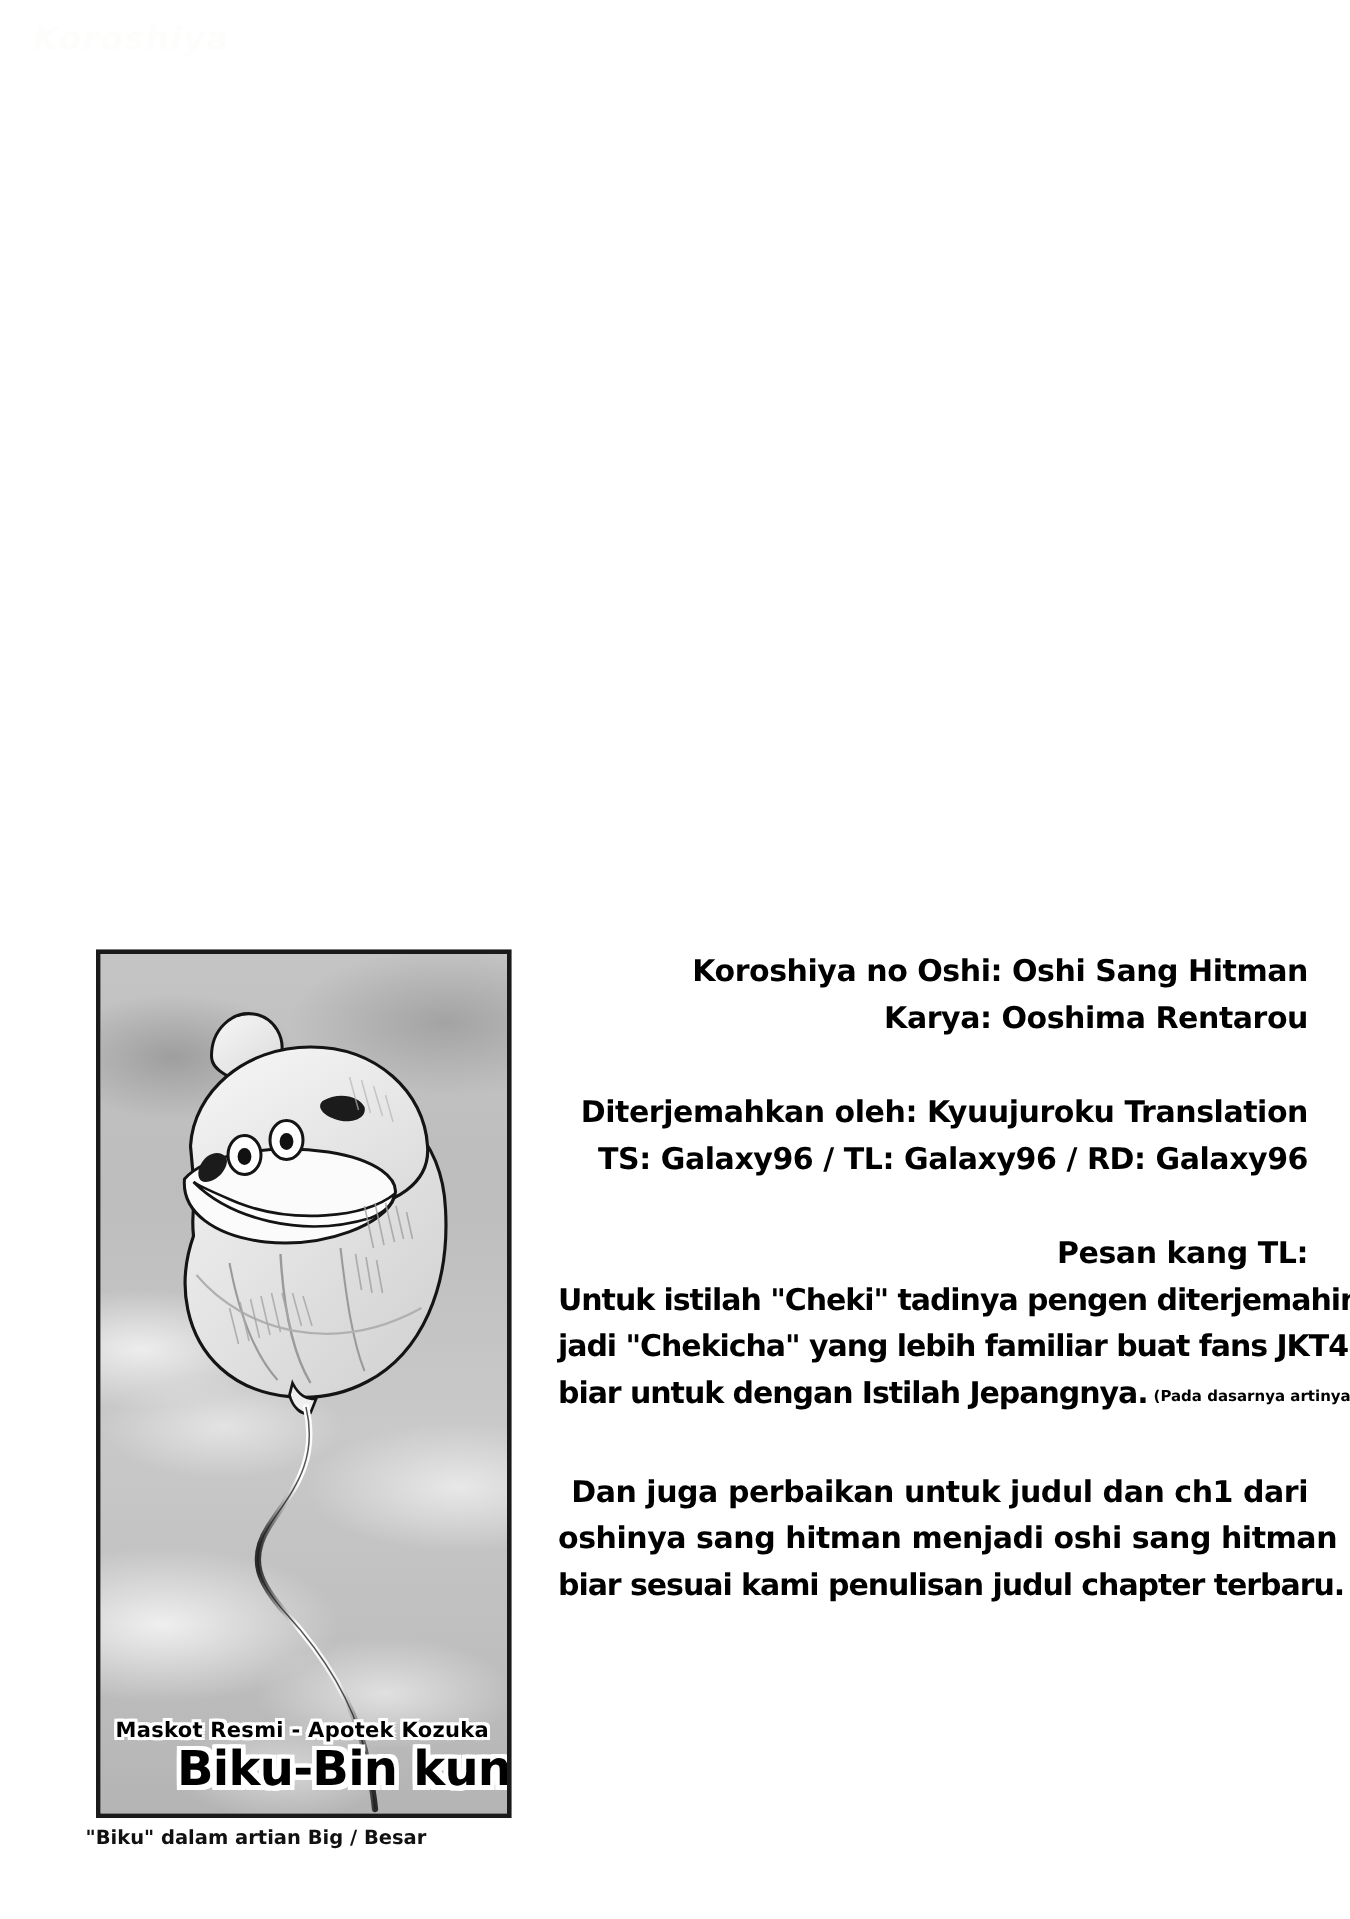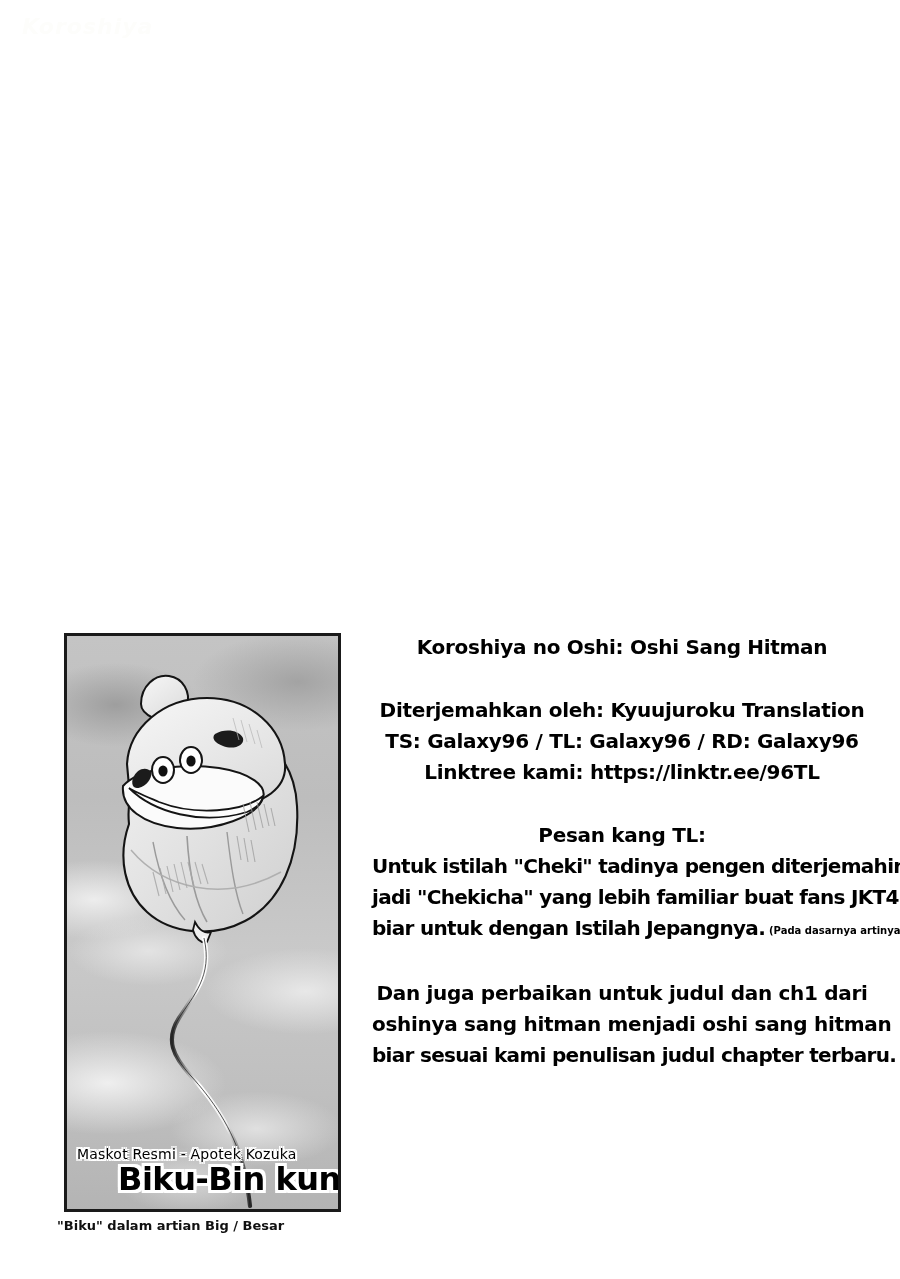--- a/index.html
+++ b/index.html
@@ -63,21 +63,21 @@
 
   
   #mascot-caption {
     position: absolute;
     left: 10px;
     bottom: 12px;
     width: 255px;
   }
   .cap-top {
     font-family: "DejaVu Sans", sans-serif;
-    font-weight: normal;
+    font-weight: bold;
     font-size: 14px;
     color: #000;
     letter-spacing: 0.2px;
     white-space: nowrap;
     text-shadow:
       -2px -2px 0 #fff,  2px -2px 0 #fff,
       -2px  2px 0 #fff,  2px  2px 0 #fff,
        0px -2px 0 #fff,  0px  2px 0 #fff,
       -2px  0px 0 #fff,  2px  0px 0 #fff;
   }
@@ -108,21 +108,21 @@
     color: #111;
     white-space: nowrap;
   }
 
   
   #credits-column {
     position: absolute;
     left: 372px;
     top: 632px;
     width: 500px;
-    text-align: center;
+    text-align: right;
     color: #000;
     font-family: "DejaVu Sans", sans-serif;
     font-weight: bold;
   }
   .credit-line {
     font-size: 20px;
     line-height: 31px;
     white-space: nowrap;
     letter-spacing: -0.3px;
   }
@@ -235,28 +235,28 @@
     <div class="cap-main">Biku-Bin kun</div>
   </div>
 </div>
 
 <div id="mascot-subnote">"Biku" dalam artian Big / Besar</div>
 
 <div id="credits-column">
 
   <div>
     <div class="credit-line">Koroshiya no Oshi: Oshi Sang Hitman</div>
+    <div class="credit-line">Karya: Ooshima Rentarou</div>
   </div>
 
   <div class="block-gap"></div>
 
   <div>
     <div class="credit-line">Diterjemahkan oleh: Kyuujuroku Translation</div>
     <div class="credit-line">TS: Galaxy96 / TL: Galaxy96 / RD: Galaxy96</div>
-    <div class="credit-line">Linktree kami: https://linktr.ee/96TL</div>
   </div>
 
   <div class="block-gap"></div>
 
   <div>
     <div class="credit-line">Pesan kang TL:</div>
     <div class="credit-line wide">Untuk istilah "Cheki" tadinya pengen diterjemahin</div>
     <div class="credit-line wide">jadi "Chekicha" yang lebih familiar buat fans JKT48,</div>
     <div class="credit-line wide">
       <span>biar untuk dengan Istilah Jepangnya.</span><span class="small-note">(Pada dasarnya artinya sama)</span>

